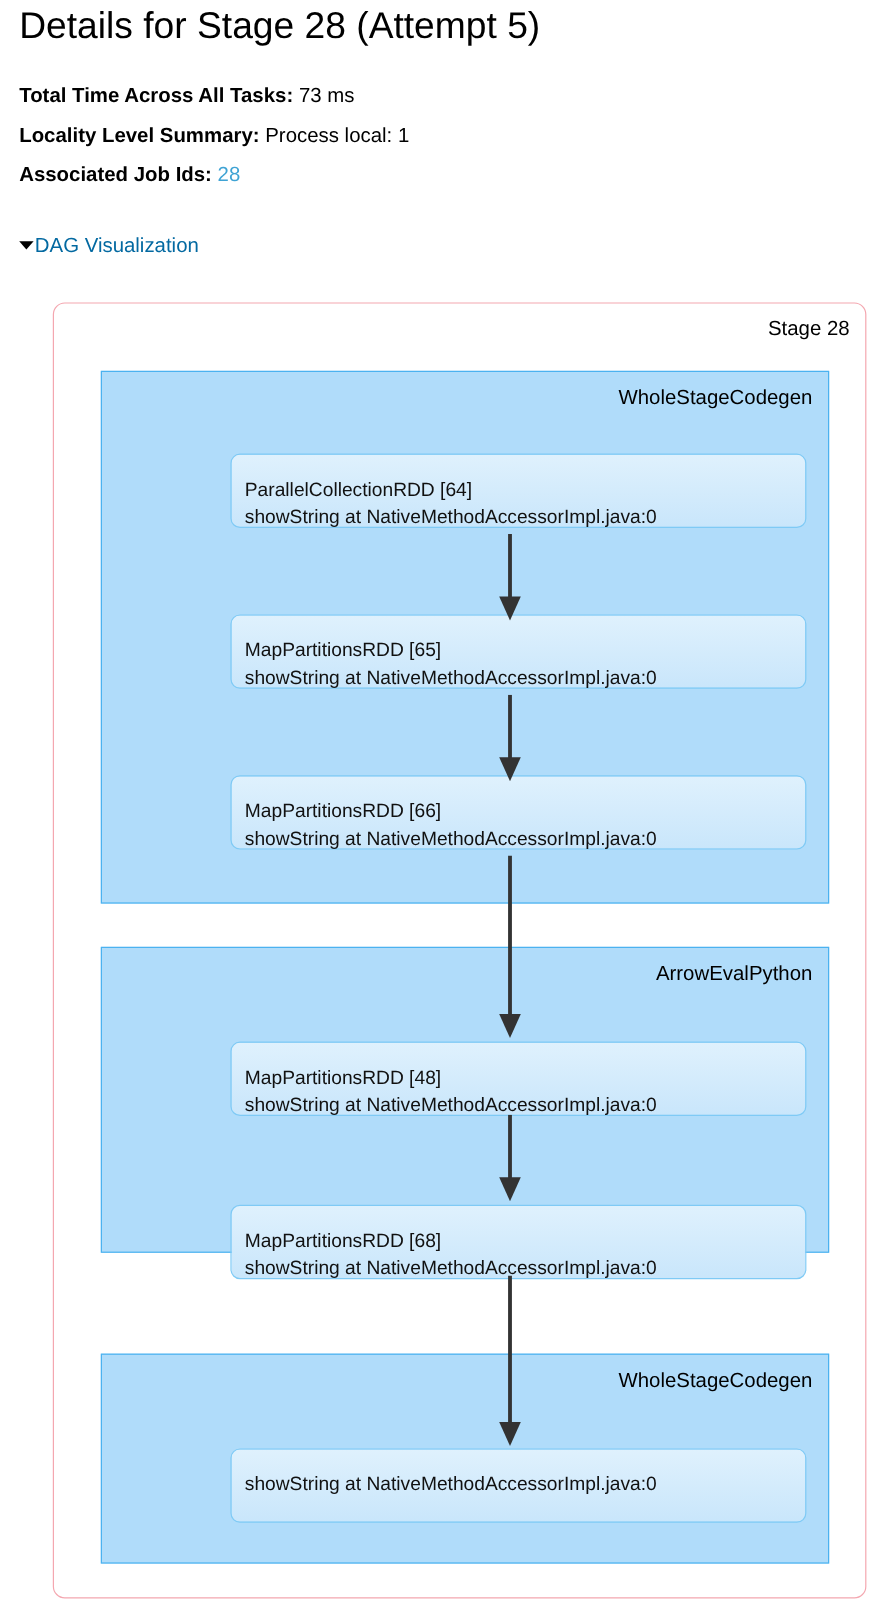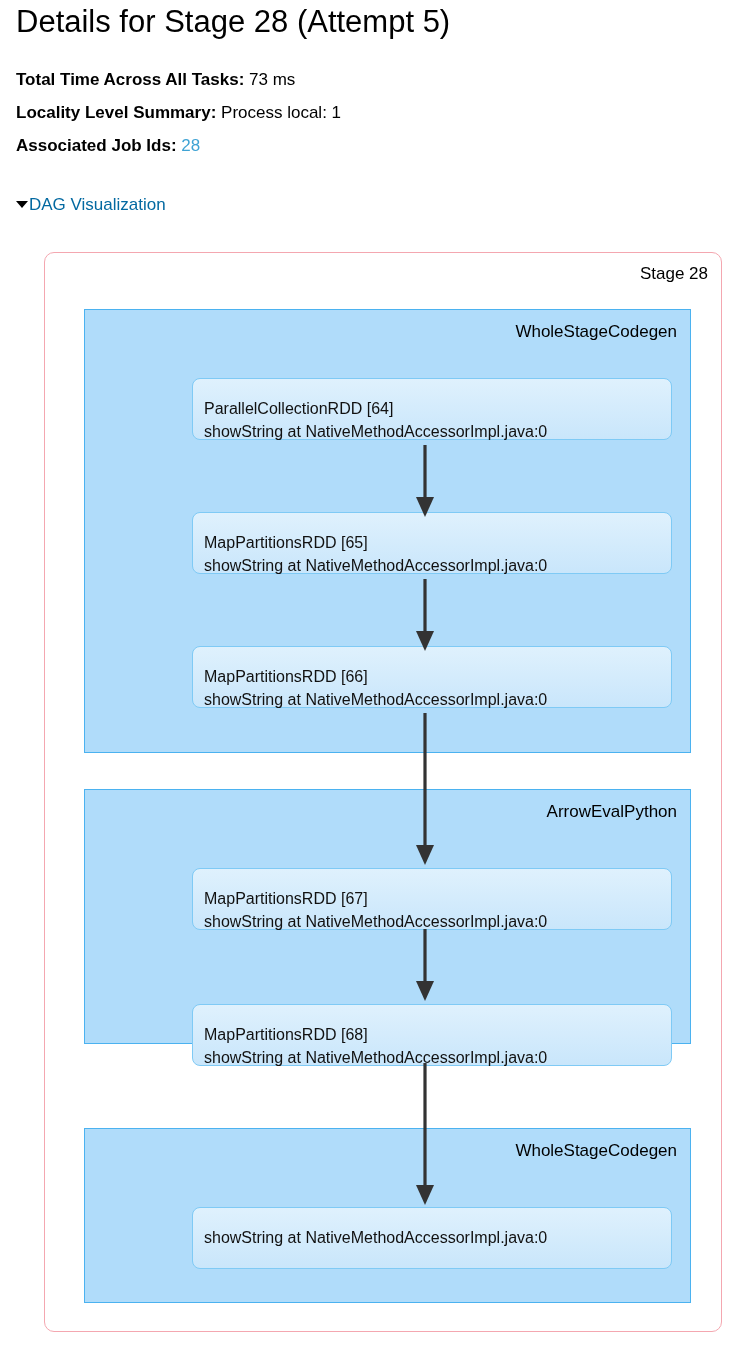--- a/index.html
+++ b/index.html
@@ -192,21 +192,21 @@
     <div class="rdd-node" style="top:336px;">
       <div class="rdd-line">MapPartitionsRDD [66]</div>
       <div class="rdd-line">showString at NativeMethodAccessorImpl.java:0</div>
     </div>
   </div>
 
   <div class="cluster" id="cluster-1" style="top:536px; height:255px;">
     <div class="cluster-label">ArrowEvalPython</div>
 
     <div class="rdd-node" style="top:78px;">
-      <div class="rdd-line">MapPartitionsRDD [67]</div>
+      <div class="rdd-line">MapPartitionsRDD [48]</div>
       <div class="rdd-line">showString at NativeMethodAccessorImpl.java:0</div>
     </div>
 
     <div class="rdd-node" style="top:214px;">
       <div class="rdd-line">MapPartitionsRDD [68]</div>
       <div class="rdd-line">showString at NativeMethodAccessorImpl.java:0</div>
     </div>
   </div>
 
   <div class="cluster" id="cluster-2" style="top:875px; height:175px;">

